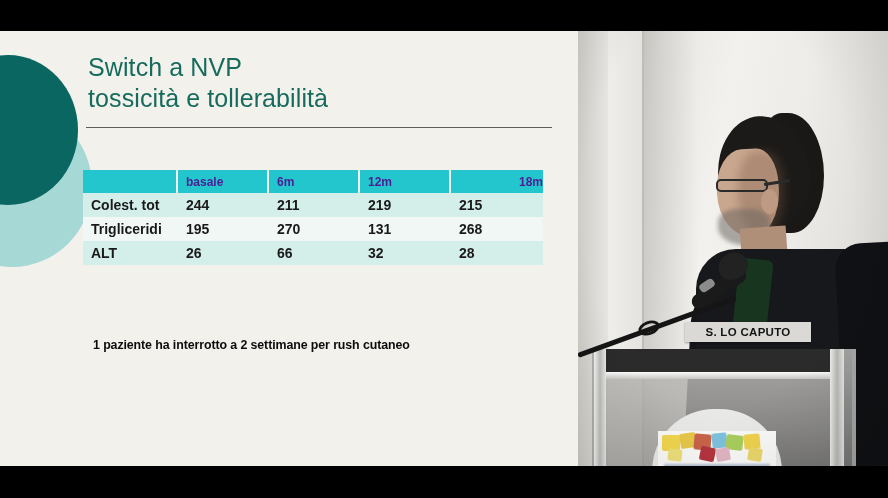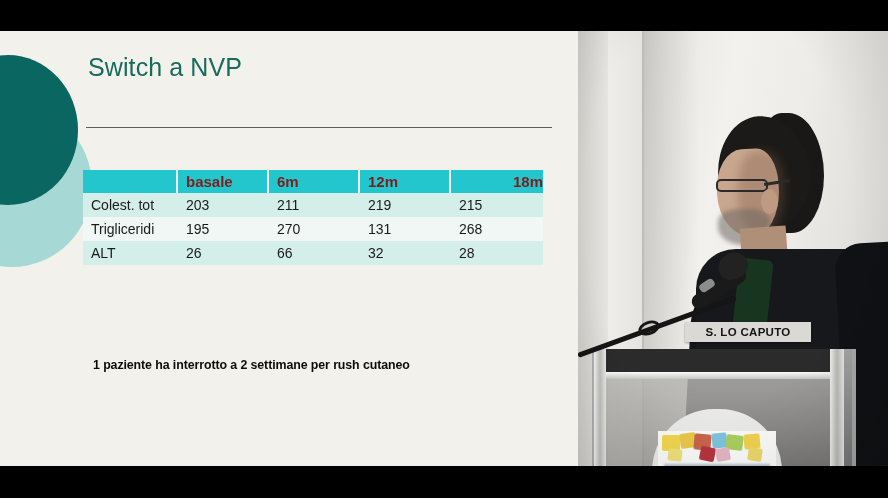--- a/index.html
+++ b/index.html
@@ -41,44 +41,43 @@
   }
 
   
   #tbl {
     position:absolute; left:83px; top:139px; width:460px;
     border-collapse:separate; border-spacing:0;
     font-size:13.5px; color:#1A1A1A;
   }
   #tbl th, #tbl td {
     text-align:left; padding:3px 0 3px 8px; height:24px; vertical-align:middle;
-    font-weight:400;
+    font-weight:700;
   }
   #tbl thead th {
-    background:#22C6CC; color:#7f1d1d; font-weight:bold; font-size:15px;
+    background:#22C6CC; color:#4c1d95; font-weight:bold; font-size:12px;
     border-right:2px solid #F2F1EC; height:23px;
   }
   #tbl thead th:last-child { border-right:none;text-align:right; }
   #tbl thead th.corner { background:#22C6CC; }
   #tbl tbody tr.odd  td { background:#D4EEE9; }
   #tbl tbody tr.even td { background:#F0F7F4;margin-left:6px; }
   #tbl col.c0 { width:95px; }
   #tbl col.c1 { width:91px; }
   #tbl col.c2 { width:91px; }
   #tbl col.c3 { width:91px; }
   #tbl col.c4 { width:92px; }
   #tbl tbody td.lbl { font-size:14px; }
   #tbl tbody td.val { font-size:14px; }
 
   
   #notes {
     position:absolute; left:93px; top:306px; width:460px;
     font-size:12.4px; font-weight:bold; color:#0C0C0C; line-height:17.5px;
     letter-spacing:-.1px;
-    margin-top:20px;
   }
 
   
   #video {
     position:absolute; left:578px; top:31px; width:310px; height:435px;
     overflow:hidden;
     background:linear-gradient(100deg,#C9C7C2 0%,#D5D3CE 10%,#E8E7E3 22%,#F2F1EE 42%,#EDECE8 62%,#E2E1DD 80%,#D8D7D2 100%);
   }
   .wall-col-a {
     position:absolute; left:0; top:0; width:30px; height:435px;
@@ -241,20 +240,21 @@
 
   <div id="slide">
 
     <div class="circle-light"></div>
     <div class="circle-dark"></div>
 
     <div class="slide-body">
 
       <div id="title">
         <div>Switch a NVP</div>
+        <div>tossicità e tollerabilità</div>
       </div>
       <div id="title-rule"></div>
 
       <table id="tbl">
         <colgroup>
           <col class="c0">
             <col class="c1">
             <col class="c2">
             <col class="c3">
             <col class="c4">
@@ -264,21 +264,21 @@
             <th class="corner"></th>
             <th>basale</th>
             <th>6m</th>
             <th>12m</th>
             <th>18m</th>
           </tr>
         </thead>
         <tbody>
           <tr class="odd">
             <td class="lbl">Colest. tot</td>
-            <td class="val">203</td>
+            <td class="val">244</td>
             <td class="val">211</td>
             <td class="val">219</td>
             <td class="val">215</td>
           </tr>
           <tr class="even">
             <td class="lbl">Trigliceridi</td>
             <td class="val">195</td>
             <td class="val">270</td>
             <td class="val">131</td>
             <td class="val">268</td>

